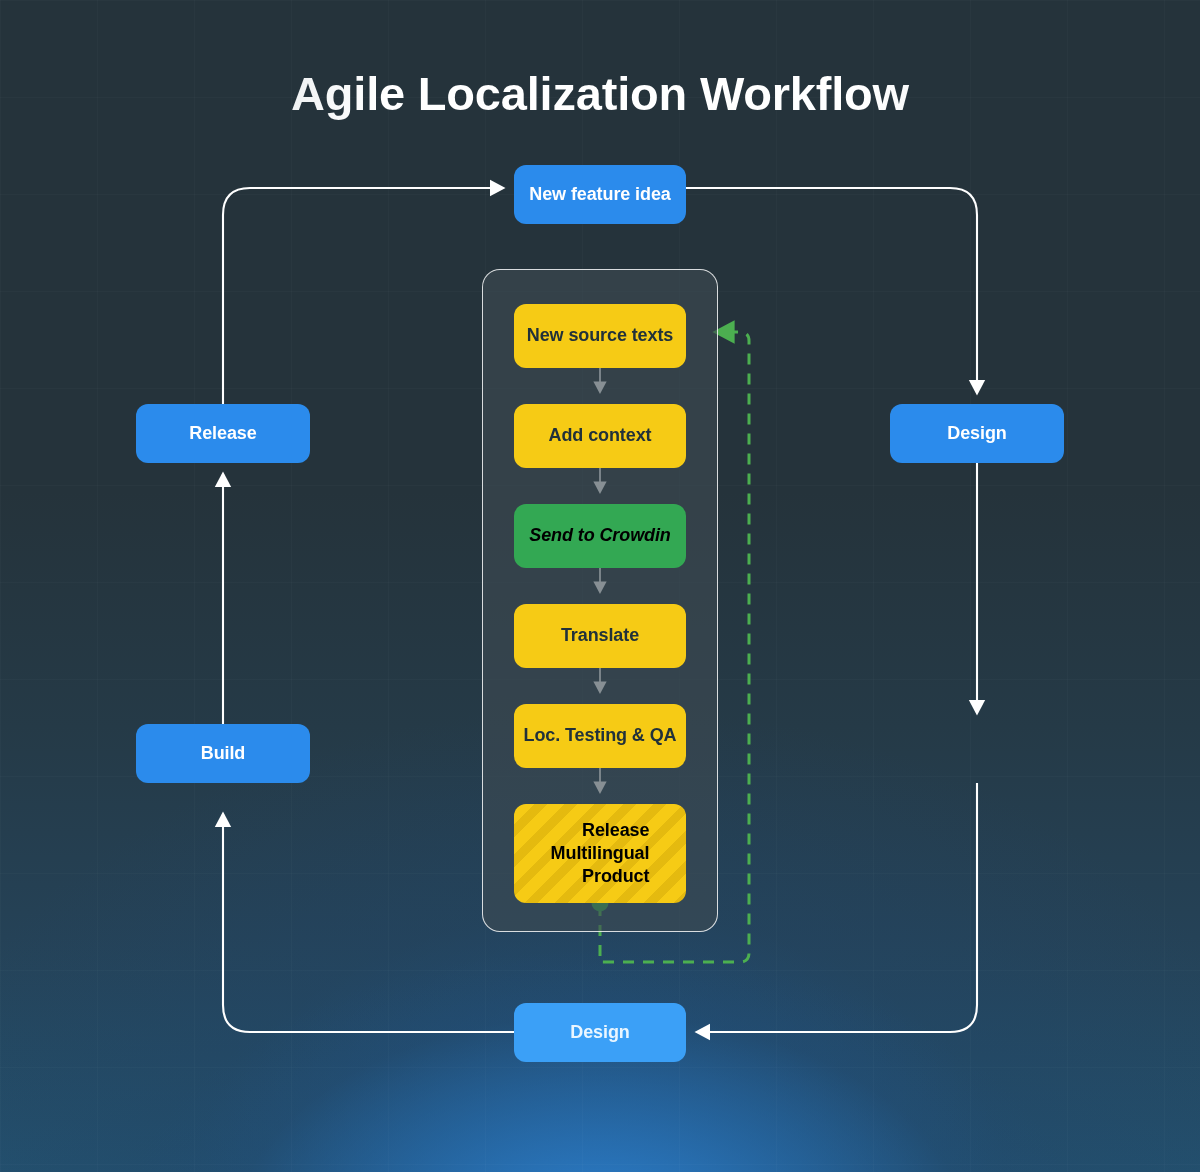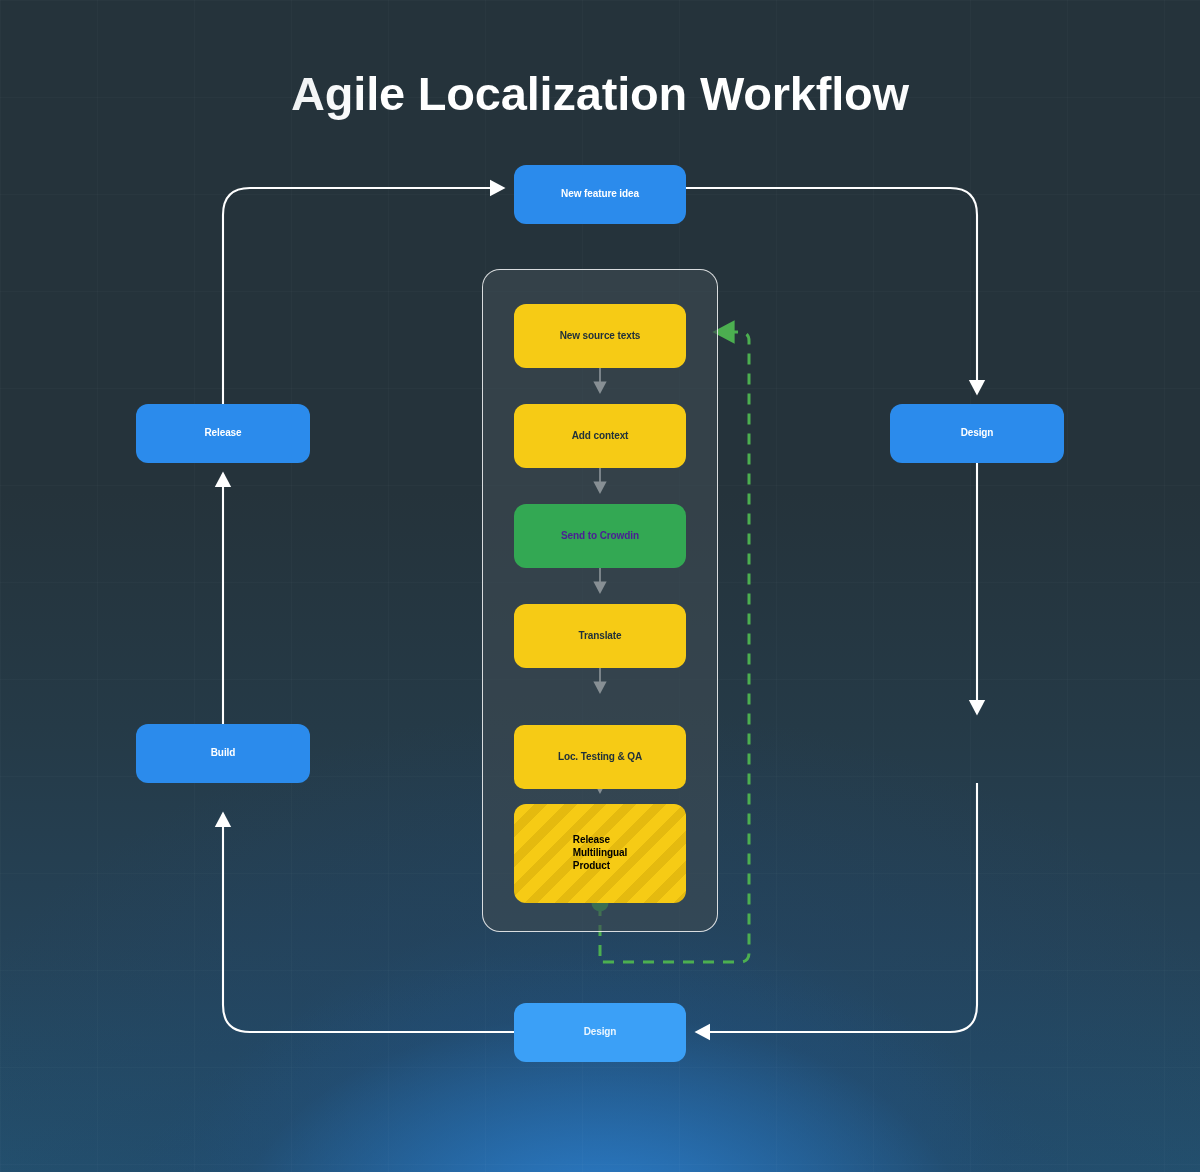--- a/index.html
+++ b/index.html
@@ -46,32 +46,32 @@
     left: 482px; top: 269px;
     width: 236px; height: 663px;
     background: rgba(61,75,82,0.62);
     border: 1.6px solid rgba(255,255,255,0.82);
     border-radius: 18px;
   }
 
   .node {
     position: absolute;
     display: flex; align-items: center; justify-content: center;
-    text-align: left;
+    text-align: right;
     border-radius: 12px;
-    font-size: 10px;
+    font-size: 18px;
     font-weight: 600;
     line-height: 1.28;
     letter-spacing: -0.1px;
     user-select: none;
   }
   .node.blue  { background: #2b8bec; color: #ffffff; }
   .node.blue-lt { background: #3ba0f7; color: #eaf6ff; }
   .node.yellow{ background: #f6cb15; color: #21313a; }
-  .node.green { background: #33a853; color: #4c1d95; }
+  .node.green { background: #33a853; color: #000000; font-style: italic; }
   .node.hatch {
     background-color: #f6cb15;
     background-image: repeating-linear-gradient(-45deg,
         rgba(214,172,10,0.55) 0px, rgba(214,172,10,0.55) 9px,
         rgba(246,203,21,0) 9px, rgba(246,203,21,0) 21px);
   }
 
   
   .side { width: 174px; height: 59px; }
   .center { width: 172px; height: 64px; }
@@ -81,21 +81,21 @@
   .n-release     { left: 136px; top: 404px; }
   .n-test        { left: 136px; top: 724px; }
   .n-design      { left: 890px; top: 396px; margin-top: 8px; }
   .n-code        { left: 890px; top: 724px; }
   .n-build       { left: 514px; top: 1003px; width: 172px; height: 59px; }
 
   .n-src   { left: 514px; top: 304px; }
   .n-ctx   { left: 514px; top: 404px; }
   .n-crowd { left: 514px; top: 504px; }
   .n-trans { left: 514px; top: 604px; }
-  .n-qa    { left: 514px; top: 725px; border-radius: 10px; }
+  .n-qa    { left: 514px; top: 704px; }
   .n-rel   { left: 514px; top: 804px; }
 </style>
 </head>
 <body>
 
 <div id="stage">
 
   <div id="grid"></div>
 
   <div id="title">Agile Localization Workflow</div>

